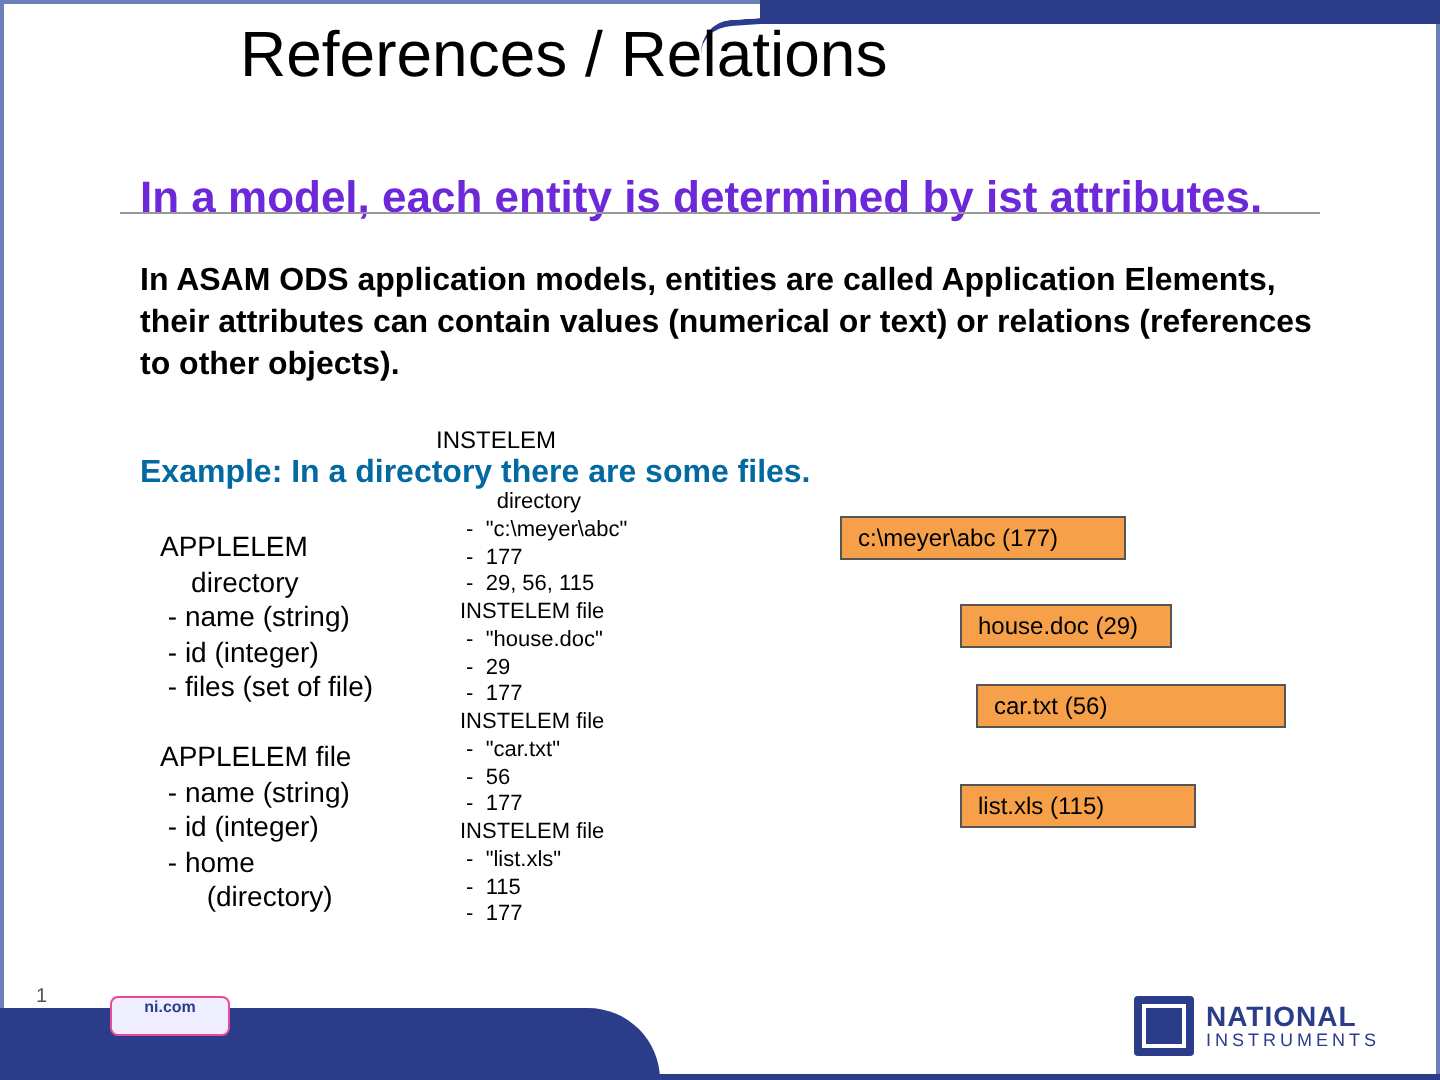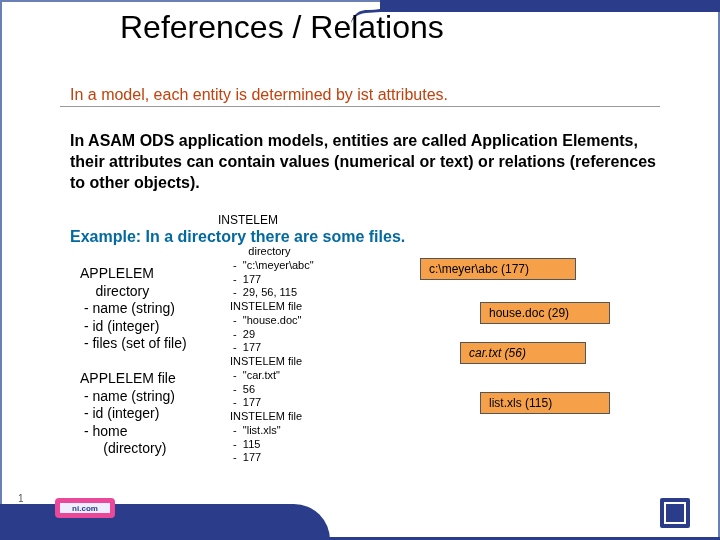--- a/index.html
+++ b/index.html
@@ -3,38 +3,38 @@
 <meta charset="utf-8">
 <style>
   * { margin: 0; padding: 0; box-sizing: border-box; }
   body { width: 720px; height: 540px; font-family: Arial, sans-serif; background: #fff; position: relative; overflow: hidden; }
   .frame { position: absolute; inset: 0; border: 2px solid #6a7fb5; }
 
   .top-bar { position: absolute; top: 0; left: 380px; right: 0; height: 12px; background: #2b3d8a; }
   .top-curve { position: absolute; top: 9px; left: 350px; width: 60px; height: 16px; border-top: 3px solid #2b3d8a; border-radius: 30px 0 0 0; transform: rotate(-4deg); }
 
   .title { position: absolute; top: 10px; left: 120px; font-size: 32px; font-weight: normal; color: #000; line-height: 1.1; }
-  .line1 { position: absolute; top: 86px; left: 70px; font-size: 16px; font-weight: normal; color: #c2410c; }
+  .line1 { position: absolute; top: 86px; left: 70px; font-size: 22px; font-weight: bold; color: #6d28d9; }
   .divider { position: absolute; top: 106px; left: 60px; right: 60px; height: 1px; background: #999; }
   .para { position: absolute; top: 118px; left: 70px; right: 60px; font-size: 16px; font-weight: bold; color: #000; line-height: 1.3; margin-top: 13px; }
   .ex { position: absolute; top: 228px; left: 70px; font-size: 16px; font-weight: bold; color: #0369a1; }
   .instelem-label { position: absolute; top: 213px; left: 218px; font-size: 12px; color: #000; }
 
   .col1 { position: absolute; top: 265px; left: 80px; font-size: 14px; color: #000; line-height: 1.25; }
   .col2 { position: absolute; top: 245px; left: 230px; font-size: 11px; color: #000; line-height: 1.25; }
 
   .box { position: absolute; border: 1px solid #555; font-size: 12px; padding: 3px 8px; color: #000; }
   .orange { background: #f6a14a; }
-  .b-dir { top: 258px; left: 420px; width: 156px; }
-  .b-f1 { top: 302px; left: 480px; width: 130px; }
-  .b-f2 { top: 342px; left: 460px; width: 126px; font-style: italic; }
-  .b-f3 { top: 392px; left: 480px; width: 130px; }
+  .b-dir { top: 258px; left: 420px; width: 143px; }
+  .b-f1 { top: 302px; left: 480px; width: 106px; }
+  .b-f2 { top: 342px; left: 488px; width: 155px; }
+  .b-f3 { top: 392px; left: 480px; width: 118px; }
 
   .page-num { position: absolute; bottom: 36px; left: 18px; font-size: 10px; color: #555; }
-  .footer-left { position: absolute; bottom: 22px; left: 55px; width: 60px; height: 20px; border: 5px solid #ec4899; border-radius: 4px; background: #eef; display: flex; align-items: center; justify-content: center; font-size: 8px; font-weight: bold; color: #2b3d8a; }
+  .footer-left { position: absolute; bottom: 22px; left: 55px; width: 60px; height: 20px; border: 1px solid #ec4899; border-radius: 4px; background: #eef; display: flex; justify-content: center; font-size: 8px; font-weight: bold; color: #2b3d8a; }
   .footer-right { position: absolute; bottom: 12px; right: 30px; display: flex; align-items: center; gap: 6px; }
   .ni-logo { width: 30px; height: 30px; background: #2b3d8a; display: inline-block; border-radius: 2px; position: relative; }
   .ni-logo::after { content: ""; position: absolute; inset: 4px; border: 2px solid #fff; }
   .ni-text { font-size: 14px; font-weight: bold; color: #2b3d8a; letter-spacing: 0.5px; line-height: 1; }
   .ni-sub { font-size: 9px; color: #2b3d8a; letter-spacing: 2px; }
 
   .footer-curve { position: absolute; bottom: 0; left: 0; width: 330px; height: 36px; background: #2b3d8a; border-radius: 0 40px 0 0; }
   .footer-curve-outline { position: absolute; bottom: 0; left: 310px; right: 0; height: 20px; border-bottom: 3px solid #2b3d8a; }
 </style>
 </head>
@@ -85,13 +85,17 @@
 <div class="box orange b-f3">list.xls (115)</div>
 
 <div class="footer-curve"></div>
 <div class="footer-curve-outline"></div>
 <div class="page-num">1</div>
 <div class="footer-left">
     <span>ni.com</span>
   </div>
 <div class="footer-right">
   <span class="ni-logo"></span>
+  <span>
+    <div class="ni-text">NATIONAL</div>
+    <div class="ni-sub">INSTRUMENTS</div>
+  </span>
 </div>
 
 </body></html>

